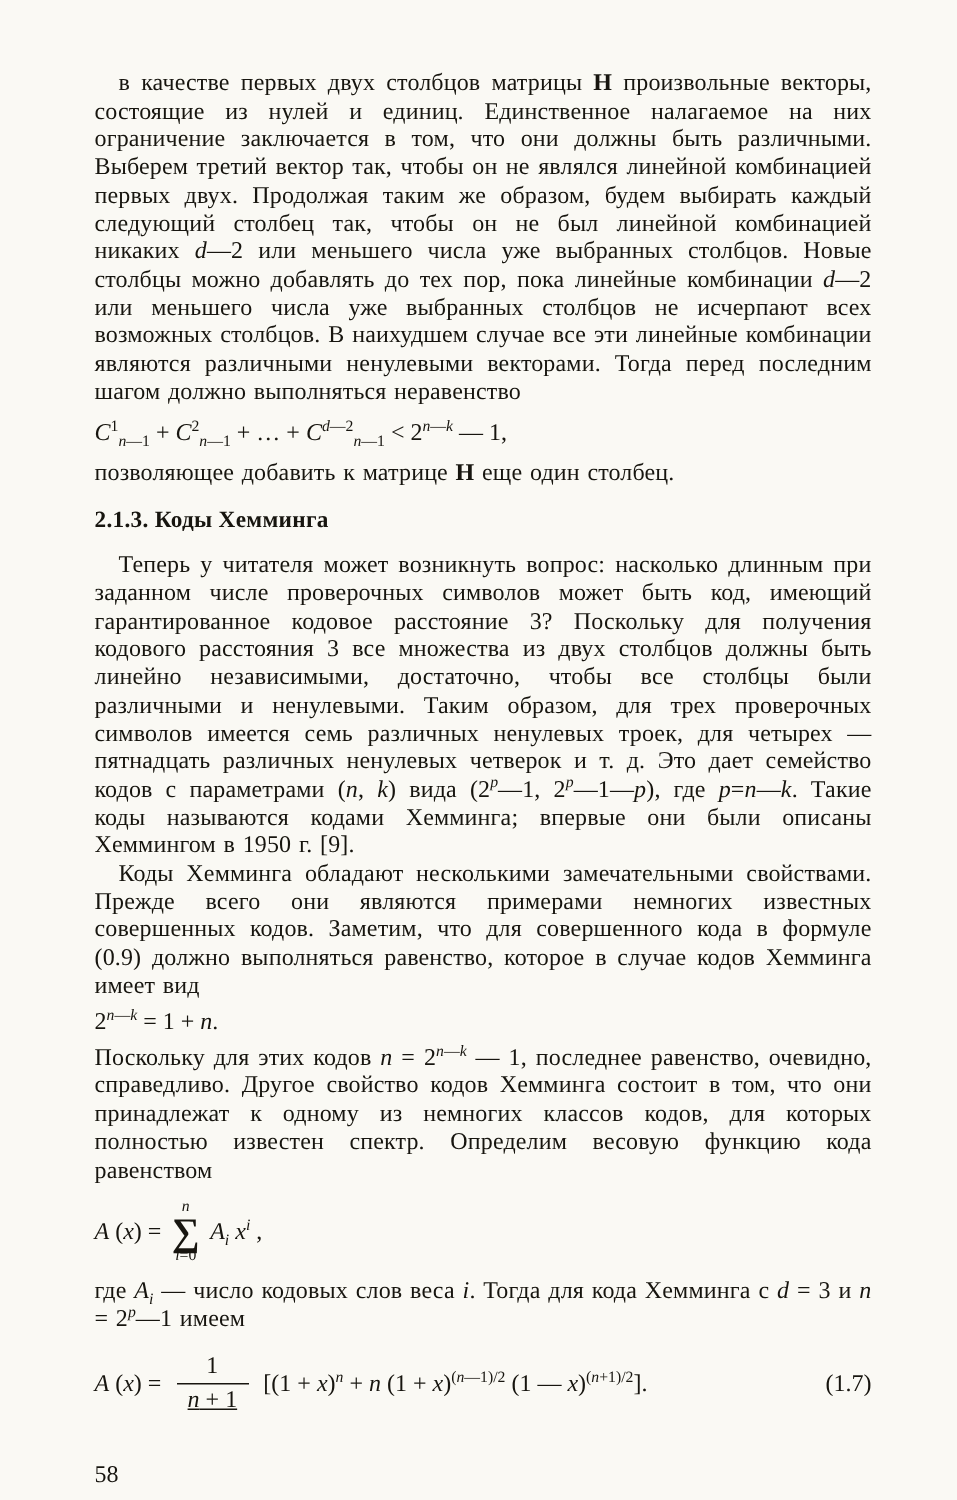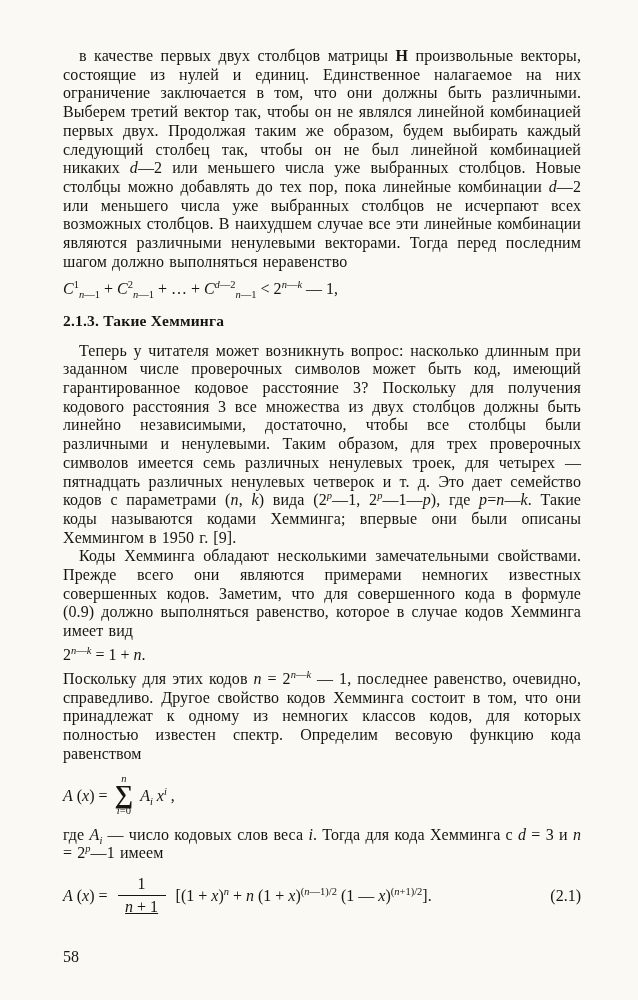--- a/index.html
+++ b/index.html
@@ -47,22 +47,23 @@
 </head>
 <body>
 
 <div class="page">
   <main class="text-column">
 
     <p class="body indent">в качестве первых двух столбцов матрицы <b>Н</b> произвольные векторы, состоящие из нулей и единиц. Единственное налагаемое на них ограничение заключается в том, что они должны быть различными. Выберем третий вектор так, чтобы он не являлся линейной комбинацией первых двух. Продолжая таким же образом, будем выбирать каждый следующий столбец так, чтобы он не был линейной комбинацией никаких <i>d</i>—2 или меньшего числа уже выбранных столбцов. Новые столбцы можно добавлять до тех пор, пока линейные комбинации <i>d</i>—2 или меньшего числа уже выбранных столбцов не исчерпают всех возможных столбцов. В наихудшем случае все эти линейные комбинации являются различными ненулевыми векторами. Тогда перед последним шагом должно выполняться неравенство</p>
 
     <div class="formula"><i>C</i><sup>1</sup><sub><i>n</i>—1</sub> + <i>C</i><sup>2</sup><sub><i>n</i>—1</sub> + … + <i>C</i><sup><i>d</i>—2</sup><sub><i>n</i>—1</sub> &lt; 2<sup><i>n</i>—<i>k</i></sup> — 1,</div>
 
+    <p class="body">позволяющее добавить к матрице <b>Н</b> еще один столбец.</p>
 
-    <h2 class="heading">2.1.3. Такие Хемминга</h2>
+    <h2 class="heading">2.1.3. Коды Хемминга</h2>
 
     <p class="body indent">Теперь у читателя может возникнуть вопрос: насколько длинным при заданном числе проверочных символов может быть код, имеющий гарантированное кодовое расстояние 3? Поскольку для получения кодового расстояния 3 все множества из двух столбцов должны быть линейно независимыми, достаточно, чтобы все столбцы были различными и ненулевыми. Таким образом, для трех проверочных символов имеется семь различных ненулевых троек, для четырех — пятнадцать различных ненулевых четверок и т. д. Это дает семейство кодов с параметрами (<i>n</i>, <i>k</i>) вида (2<sup><i>p</i></sup>—1, 2<sup><i>p</i></sup>—1—<i>p</i>), где <i>p</i>=<i>n</i>—<i>k</i>. Такие коды называются кодами Хемминга; впервые они были описаны Хеммингом в 1950 г. [9].</p>
 
     <p class="body indent">Коды Хемминга обладают несколькими замечательными свойствами. Прежде всего они являются примерами немногих известных совершенных кодов. Заметим, что для совершенного кода в формуле (0.9) должно выполняться равенство, которое в случае кодов Хемминга имеет вид</p>
 
     <div class="formula tight">2<sup><i>n</i>—<i>k</i></sup> = 1 + <i>n</i>.</div>
 
     <p class="body">Поскольку для этих кодов <i>n</i> = 2<sup><i>n</i>—<i>k</i></sup> — 1, последнее равенство, очевидно, справедливо. Другое свойство кодов Хемминга состоит в том, что они принадлежат к одному из немногих  классов  кодов, для которых полностью известен спектр. Определим весовую функцию кода равенством</p>
 
     <div class="formula sumline">
@@ -77,18 +78,18 @@
 
     <p class="body">где <i>A</i><sub><i>i</i></sub> — число кодовых слов веса <i>i</i>. Тогда для кода Хемминга с <i>d</i> = 3 и <i>n</i> = 2<sup><i>p</i></sup>—1 имеем</p>
 
     <div class="formula eqline">
       <span><i>A</i> (<i>x</i>) =</span>
       <span class="frac">
         <span class="num">1</span>
         <span class="den"><i>n</i> + 1</span>
       </span>
       <span>[(1 + <i>x</i>)<sup><i>n</i></sup> + <i>n</i> (1 + <i>x</i>)<sup>(<i>n</i>—1)/2</sup> (1 — <i>x</i>)<sup>(<i>n</i>+1)/2</sup>].</span>
-      <span class="eqnum">(2.1)</span>
+      <span class="eqnum">(1.7)</span>
     </div>
 
     <div class="pagenum">58</div>
   </main>
 </div>
 
 </body></html>

